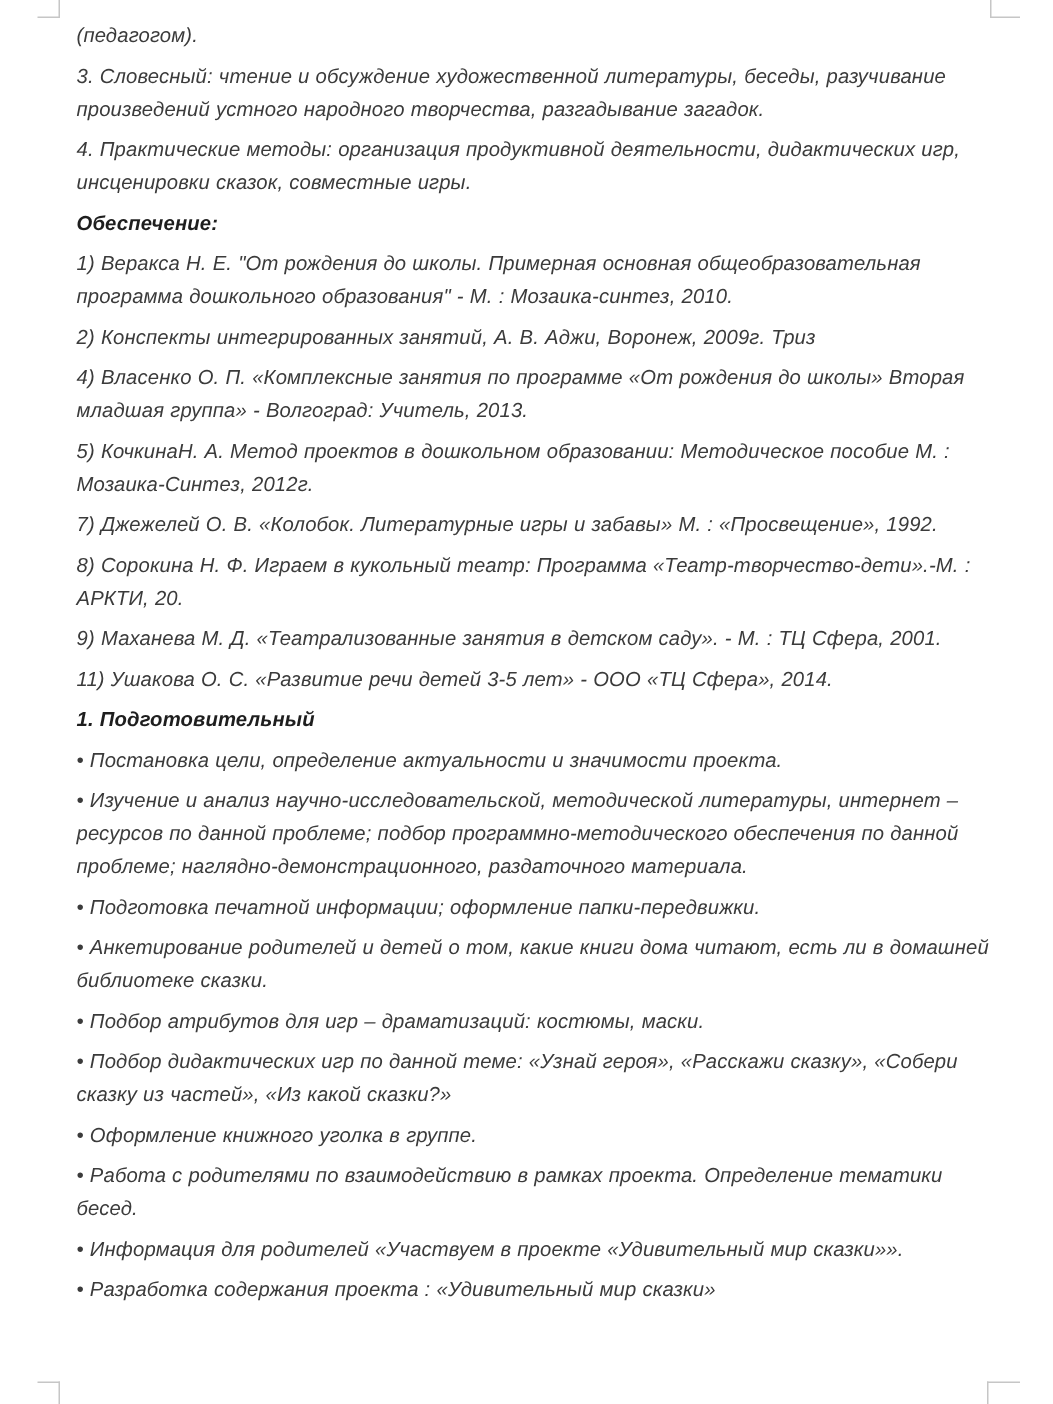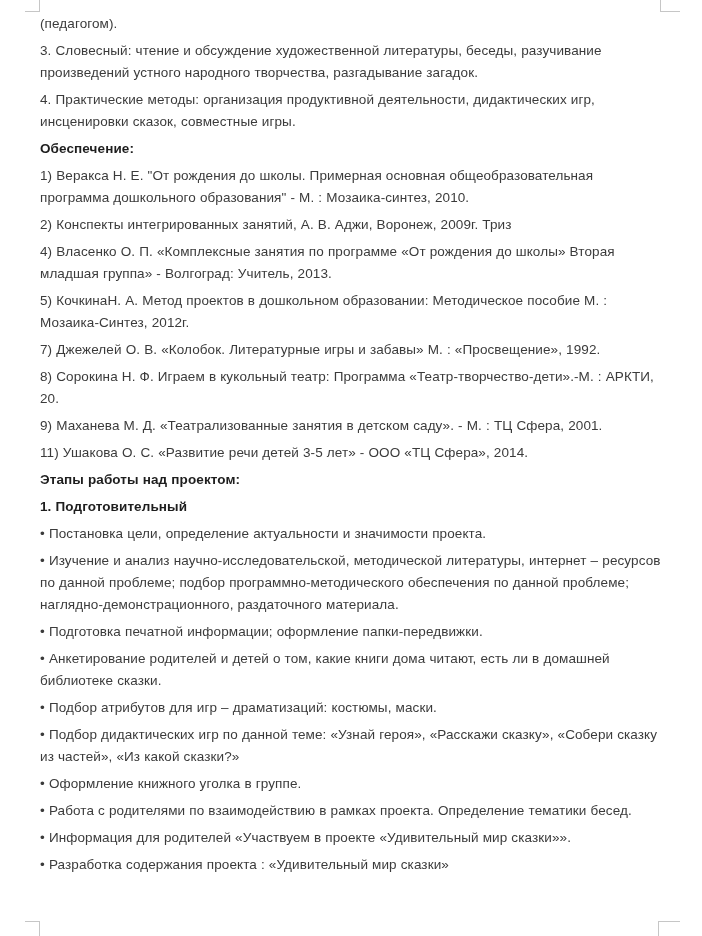--- a/index.html
+++ b/index.html
@@ -18,26 +18,27 @@
     position: relative;
     overflow: hidden;
   }
   .doc {
     position: absolute;
     left: 40px;
     top: 13px;
     width: 623px;
   }
   .doc p {
-    margin: 0 0 5px 0;
+    margin: 0 0 5px 11px;
     font-size: 13.5px;
     line-height: 22px;
     color: var(--text);
     letter-spacing: 0.1px;
     word-spacing: 0.2px;
+    font-style: italic;
   }
   .doc p.heading {
     font-weight: 700;
     color: var(--heading);
   }
   .crop-mark {
     position: absolute;
     pointer-events: none;
   }
   .crop-mark.tl {
@@ -75,21 +76,20 @@
     <p class="body">4. Практические методы: организация продуктивной деятельности, дидактических игр, инсценировки сказок, совместные игры.</p>
     <p class="heading">Обеспечение:</p>
     <p class="body">1) Веракса Н. Е. "От рождения до школы. Примерная основная общеобразовательная программа дошкольного образования" - М. : Мозаика-синтез, 2010.</p>
     <p class="body">2) Конспекты интегрированных занятий, А. В. Аджи, Воронеж, 2009г. Триз</p>
     <p class="body">4) Власенко О. П. «Комплексные занятия по программе «От рождения до школы» Вторая младшая группа» - Волгоград: Учитель, 2013.</p>
     <p class="body">5) КочкинаН. А. Метод проектов в дошкольном образовании: Методическое пособие М. : Мозаика-Синтез, 2012г.</p>
     <p class="body">7) Джежелей О. В. «Колобок. Литературные игры и забавы» М. : «Просвещение», 1992.</p>
     <p class="body">8) Сорокина Н. Ф. Играем в кукольный театр: Программа «Театр-творчество-дети».-М. : АРКТИ, 20.</p>
     <p class="body">9) Маханева М. Д. «Театрализованные занятия в детском саду». - М. : ТЦ Сфера, 2001.</p>
     <p class="body">11) Ушакова О. С. «Развитие речи детей 3-5 лет» - ООО «ТЦ Сфера», 2014.</p>
-    <p class="heading">Этапы работы над проектом:</p>
     <p class="heading">1. Подготовительный</p>
     <p class="body">• Постановка цели, определение актуальности и значимости проекта.</p>
     <p class="body">• Изучение и анализ научно-исследовательской, методической литературы, интернет – ресурсов по данной проблеме; подбор программно-методического обеспечения по данной проблеме; наглядно-демонстрационного, раздаточного материала.</p>
     <p class="body">• Подготовка печатной информации; оформление папки-передвижки.</p>
     <p class="body">• Анкетирование родителей и детей о том, какие книги дома читают, есть ли в домашней библиотеке сказки.</p>
     <p class="body">• Подбор атрибутов для игр – драматизаций: костюмы, маски.</p>
     <p class="body">• Подбор дидактических игр по данной теме: «Узнай героя», «Расскажи сказку», «Собери сказку из частей», «Из какой сказки?»</p>
     <p class="body">• Оформление книжного уголка в группе.</p>
     <p class="body">• Работа с родителями по взаимодействию в рамках проекта. Определение тематики бесед.</p>
     <p class="body">• Информация для родителей «Участвуем в проекте «Удивительный мир сказки»».</p>

